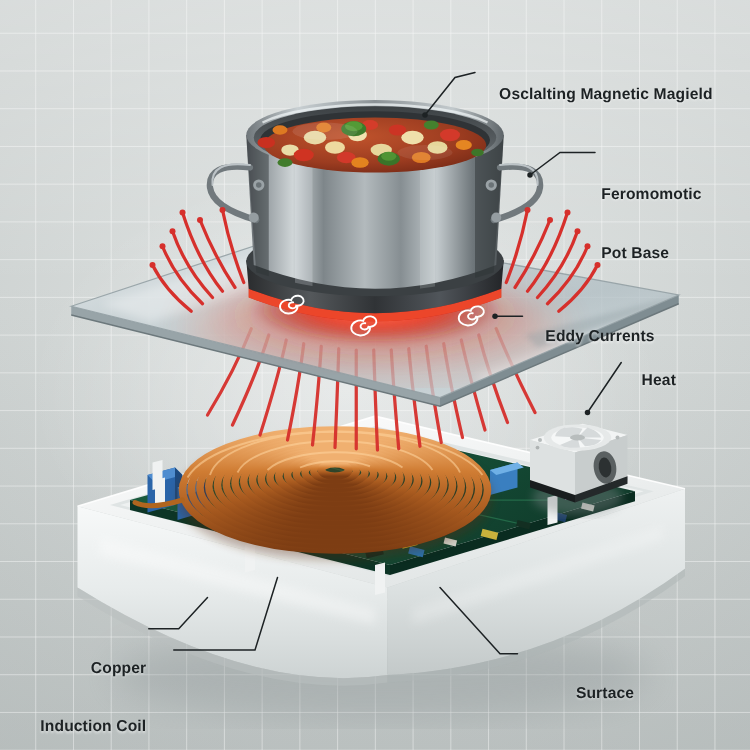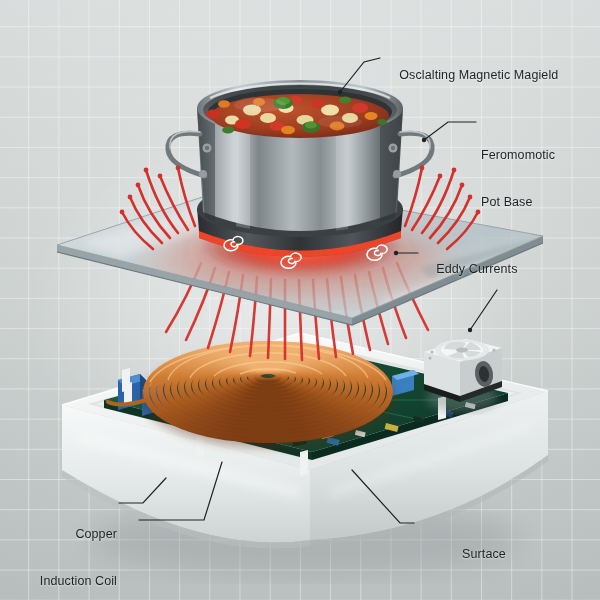--- a/index.html
+++ b/index.html
@@ -1,21 +1,21 @@
 <!DOCTYPE html>
 <html><head>
 <meta charset="utf-8">
 <style>
   html,body{margin:0;padding:0;}
   body{
     width:600px;height:600px;overflow:hidden;
     font-family:"Liberation Sans", sans-serif;
     background:#c9cecd;
   }
-  #stage{position:relative;width:600px;height:600px;overflow:hidden;}
+  #stage{position:relative;width:600px;height:600px;overflow:hidden;font-weight:bold;}
 
   
   .bg{
     position:absolute;inset:0;
     background:
       linear-gradient(180deg, rgba(255,255,255,.30), rgba(255,255,255,0) 38%, rgba(150,158,158,.28) 100%),
       radial-gradient(120% 90% at 50% 42%, #dfe3e2 0%, #cbd0cf 55%, #bcc2c1 100%);
   }
   .grid{
     position:absolute;inset:0;
@@ -507,20 +507,23 @@
 
   <div class="lbl" style="left:481px;top:117px;">
     <div>Feromomotic</div>
     <div>Pot Base</div>
   </div>
 
   <div class="lbl" style="left:422px;top:246px;">
     <span>Eddy Currents</span>
   </div>
 
+  <div class="lbl" style="left:499px;top:281px;">
+    <span>Heat</span>
+  </div>
 
   <div class="lbl r" style="left:-3px;top:496px;width:120px;">
     <div>Copper</div>
     <div>Induction Coil</div>
   </div>
 
   <div class="lbl c" style="left:418px;top:516px;width:168px;text-align:left;">
     <div style="text-align:center;padding-right:36px;">Surtace</div>
   </div>
 

